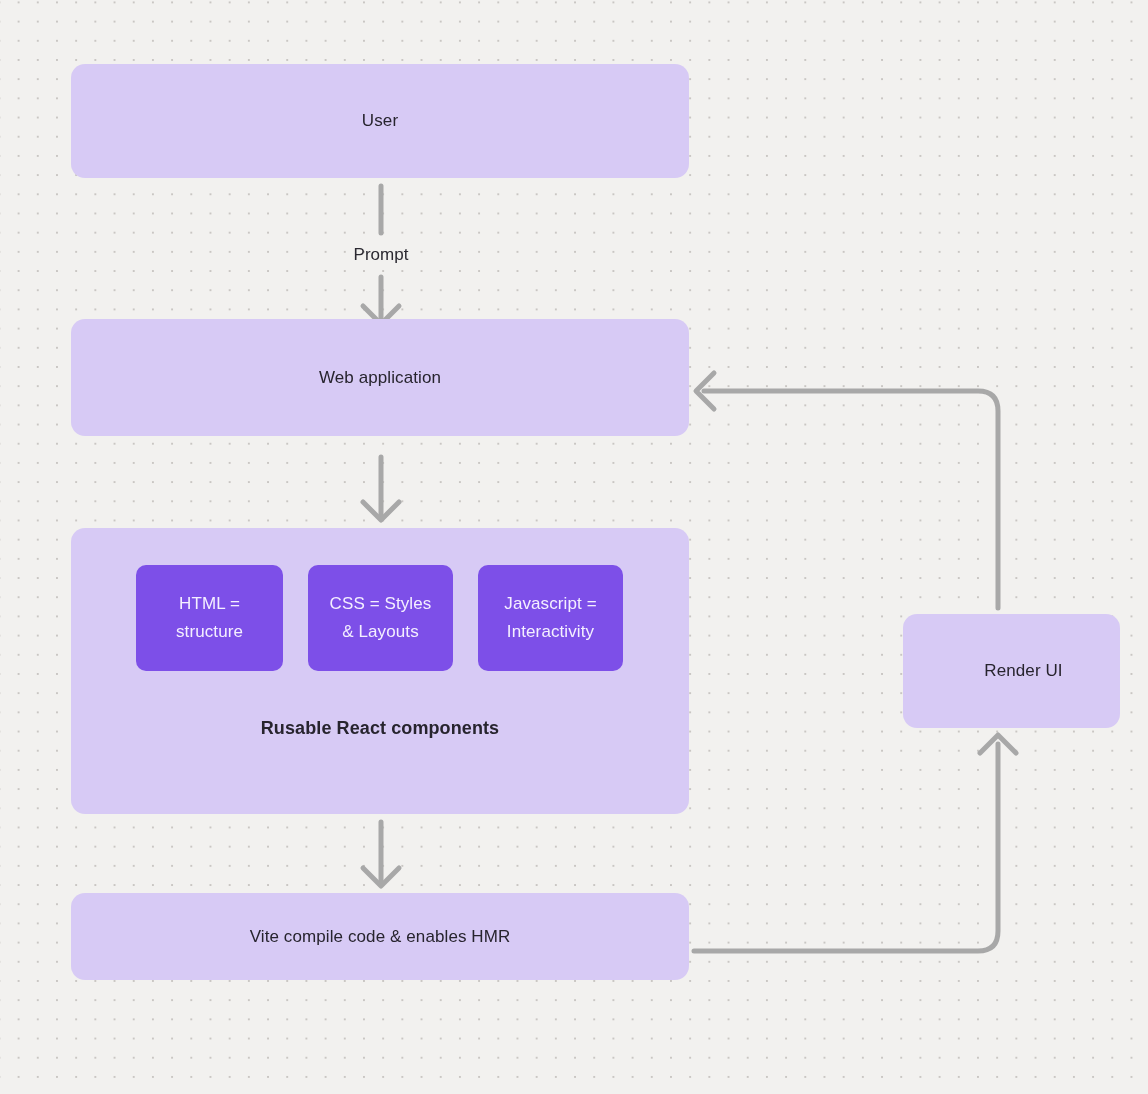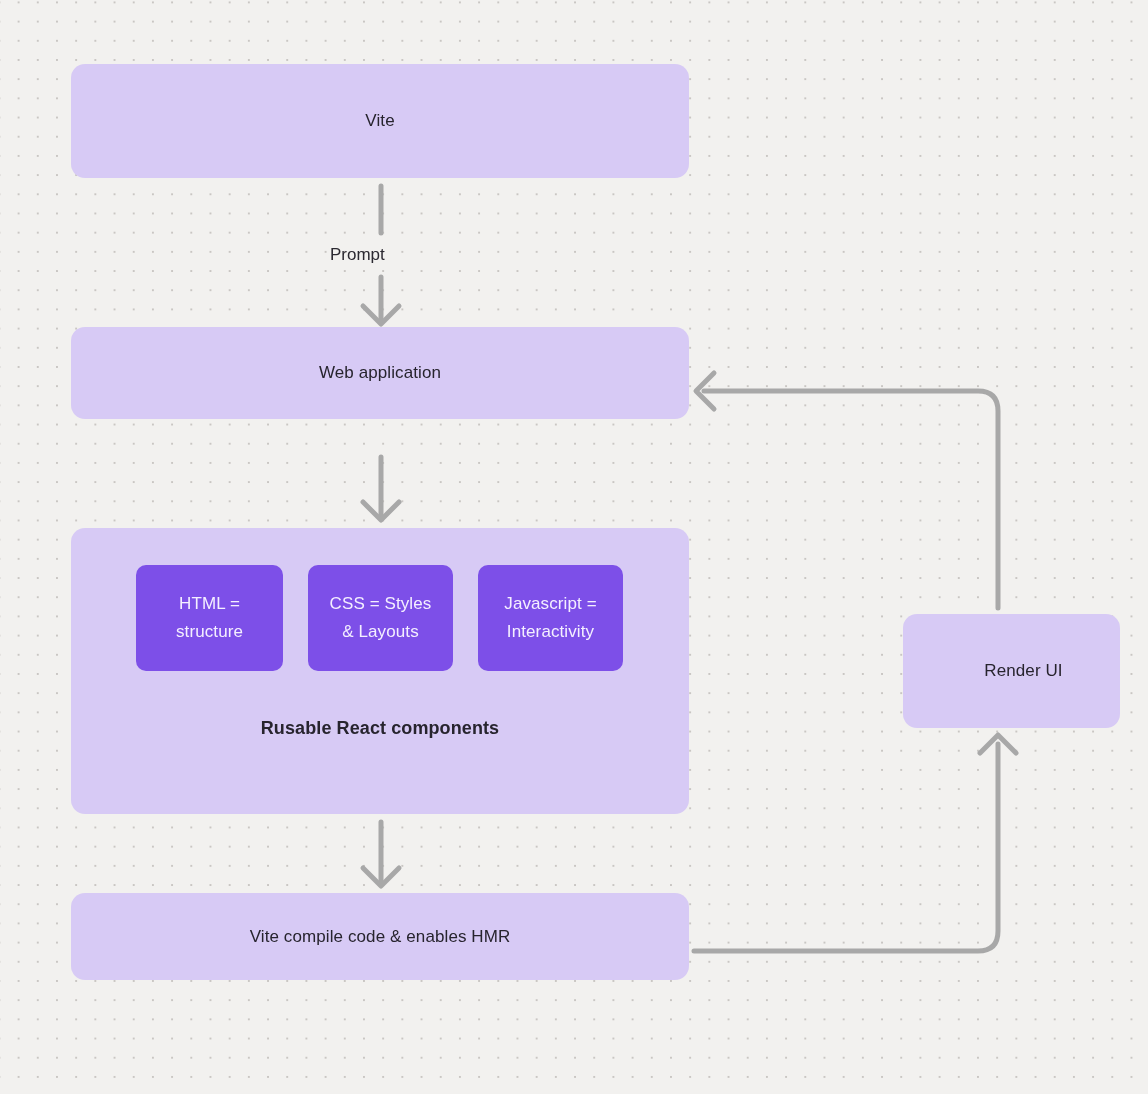--- a/index.html
+++ b/index.html
@@ -23,21 +23,21 @@
     border-radius: 14px;
     display: flex;
     align-items: center;
     justify-content: center;
     color: #27242e;
     font-size: 17px;
     font-weight: 500;
     letter-spacing: 0.1px;
   }
   .node-user        { left: 71px;  top: 64px;  width: 618px; height: 114px; }
-  .node-webapp      { left: 71px;  top: 327px; width: 618px; height: 92px; }
+  .node-webapp      { left: 71px;  top: 319px; width: 618px; height: 117px; }
   .node-components  { left: 71px;  top: 528px; width: 618px; height: 286px; display: block; }
   .node-vite        { left: 71px;  top: 893px; width: 618px; height: 87px; }
   .node-renderui    { left: 903px; top: 614px; width: 193px; height: 114px; padding-left: 24px; }
 
   .chip {
     position: absolute;
     top: 37px;
     height: 106px;
     background: #7d4fe8;
     border-radius: 10px;
@@ -65,20 +65,21 @@
     color: #27242e;
     font-size: 18px;
     font-weight: 700;
   }
 
   .edge-label {
     position: absolute;
     left: 330px;
     top: 245px;
     width: 102px;
+    text-align: center;
     color: #2b2931;
     font-size: 17px;
     font-weight: 500;
   }
 
   .connector-layer {
     position: absolute;
     left: 0;
     top: 0;
     width: 1148px;
@@ -121,21 +122,21 @@
       <path d="M980 753 L998 735 L1016 753"></path>
     </g>
 
     <g>
       <path d="M998 608 V411 Q998 391 978 391 H704"></path>
       <path d="M714 373 L696 391 L714 409"></path>
     </g>
   </svg>
 
   <div class="node node-user">
-    <span>Vite</span>
+    <span>User</span>
   </div>
 
   <div class="edge-label">Prompt</div>
 
   <div class="node node-webapp">
     <span>Web application</span>
   </div>
 
   <div class="node node-components">
     <div class="chip chip-html">

